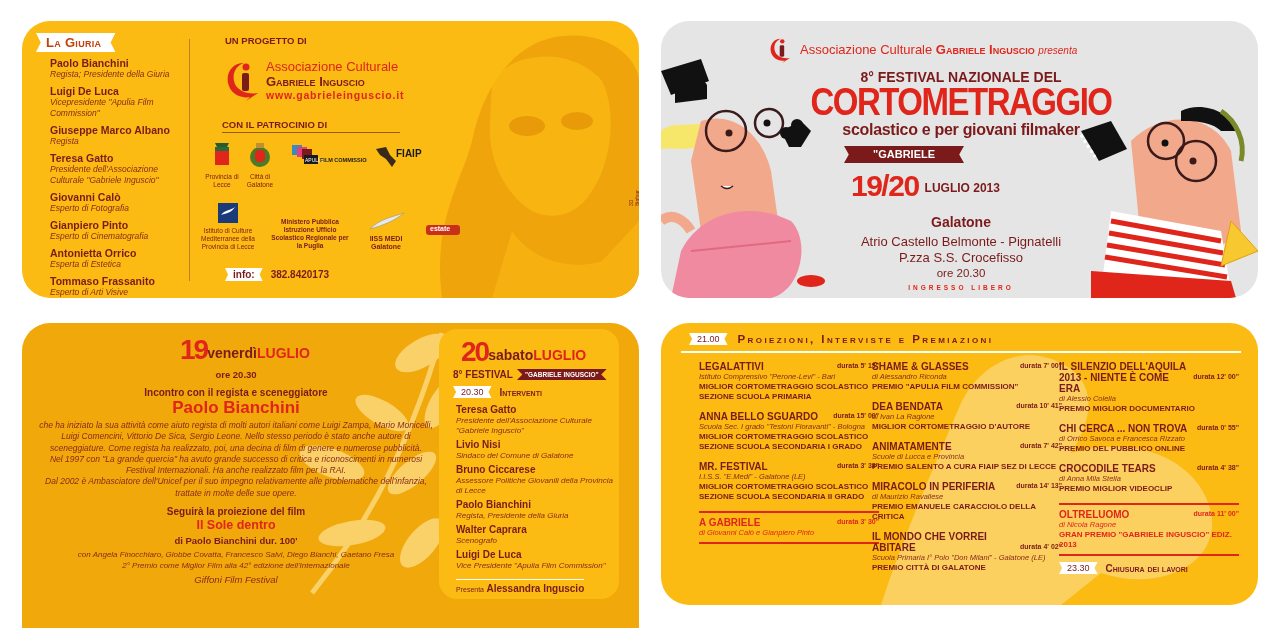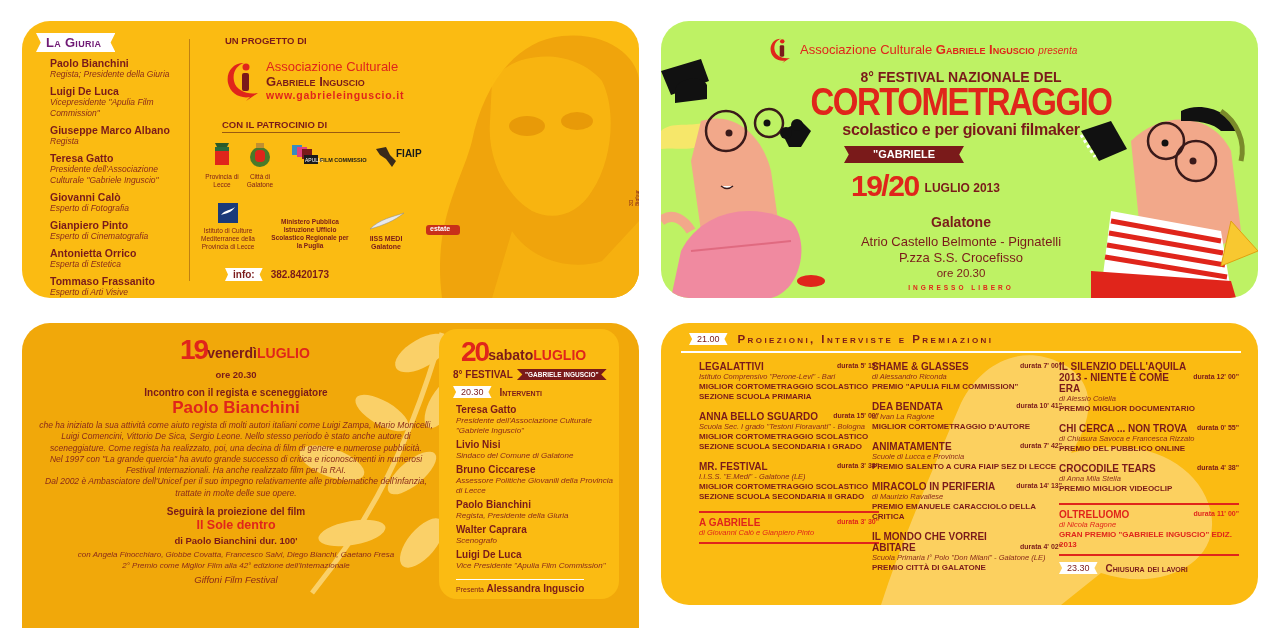--- a/index.html
+++ b/index.html
@@ -1,29 +1,29 @@
 <!DOCTYPE html>
 <html><head>
 <meta charset="utf-8">
 <style>
   * { box-sizing: border-box; margin: 0; padding: 0; }
   html, body { width: 1280px; height: 628px; background: #ffffff; overflow: hidden; }
   body { position: relative; font-family: "Liberation Sans", sans-serif; color: #7a1a1a; }
 
   .panel { position: absolute; border-radius: 28px; overflow: hidden; }
   .p1 { left: 22px; top: 21px; width: 617px; height: 277px; background: #fbbb12; }
-  .p2 { left: 661px; top: 21px; width: 597px; height: 277px; background: #bef264; }
+  .p2 { left: 661px; top: 21px; width: 597px; height: 277px; background: #e5e5e5; }
   .p3 { left: 22px; top: 323px; width: 617px; height: 344px; background: #f1a80a; }
   .p4 { left: 661px; top: 323px; width: 597px; height: 282px; background: #fbbb12; }
   .red { color: #e0251b; }
 
   
   .giuria-tag { position: absolute; left: 14px; top: 12px; background: #fff; padding: 2px 14px 2px 10px;
     clip-path: polygon(6% 0, 100% 0, 94% 50%, 100% 100%, 0 100%, 6% 50%, 0 0);
-    font-weight: bold; font-size: 13px; color: #701a75; font-variant: small-caps; letter-spacing: 0.3px; }
+    font-weight: bold; font-size: 13px; color: #c2410c; font-variant: small-caps; letter-spacing: 0.3px; }
   .jury { position: absolute; left: 28px; top: 36px; width: 140px; }
   .jury .item { margin-bottom: 5px; }
   .jury .name { font-size: 10.5px; font-weight: bold; color: #7a1a1a; line-height: 12px; }
   .jury .role { font-size: 8.5px; font-style: italic; color: #8a2a1a; line-height: 11px; }
   .vline { position: absolute; left: 167px; top: 18px; width: 1px; height: 242px; background: #9a5a10; opacity: .6; }
 
   .proj-label { position: absolute; left: 203px; top: 14px; font-size: 9.5px; font-weight: bold; color: #7a1a1a; }
   .logo-i { position: absolute; width: 40px; height: 44px; }
   .assoc-block { position: absolute; left: 244px; top: 38px; }
   .assoc-block .l1 { font-size: 13px; color: #e0251b; line-height: 15px; }
@@ -460,21 +460,21 @@
   <div class="col col3">
     <div class="film">
       <div class="title" style="width:130px;">IL SILENZIO DELL'AQUILA 2013 - NIENTE È COME ERA</div>
         <div class="dur" style="top:12px;">durata 12' 00"</div>
       <div class="sub">di Alessio Colella</div>
         <div class="prize">PREMIO MIGLIOR DOCUMENTARIO</div>
     </div>
     <div class="film">
       <div class="title">CHI CERCA ... NON TROVA</div>
         <div class="dur">durata 0' 55"</div>
-      <div class="sub">di Chiusura Savoca e Francesca Rizzato</div>
+      <div class="sub">di Orrico Savoca e Francesca Rizzato</div>
         <div class="prize">PREMIO DEL PUBBLICO ONLINE</div>
     </div>
     <div class="film">
       <div class="title">CROCODILE TEARS</div>
         <div class="dur">durata 4' 38"</div>
       <div class="sub">di Anna Mila Stella</div>
         <div class="prize">PREMIO MIGLIOR VIDEOCLIP</div>
     </div>
     <div class="redline"></div>
     <div class="film red" style="margin-bottom:3px;">

